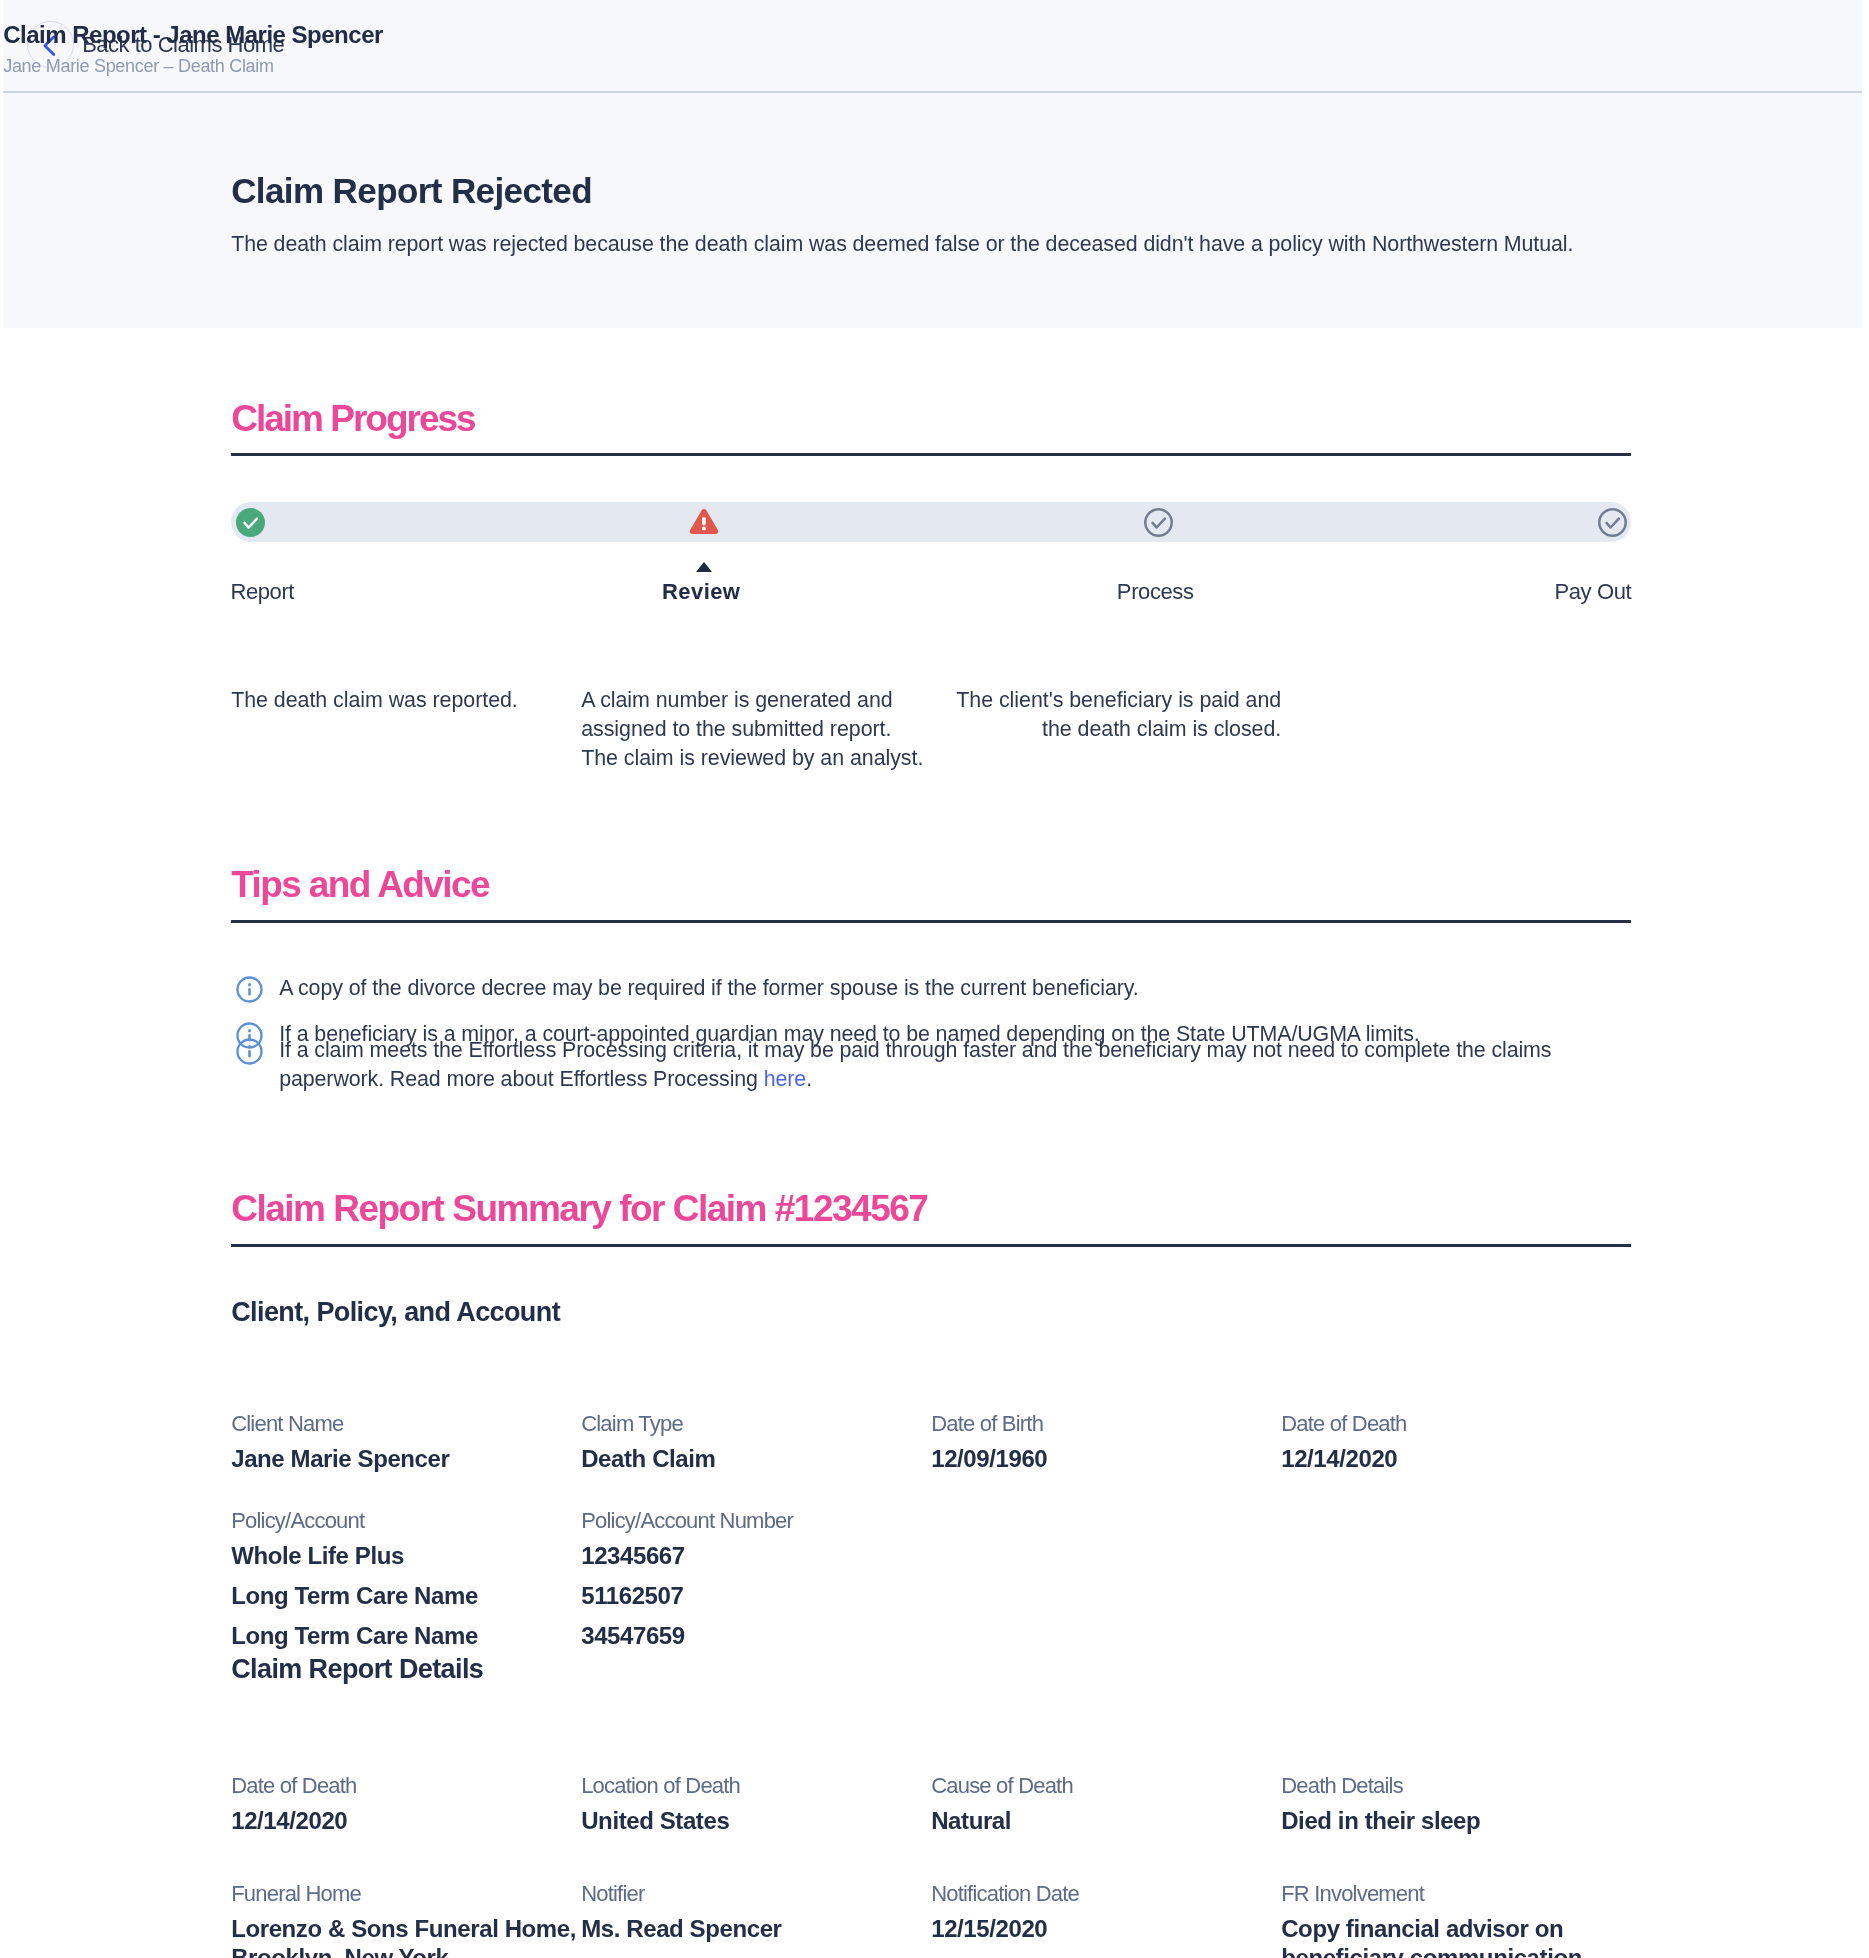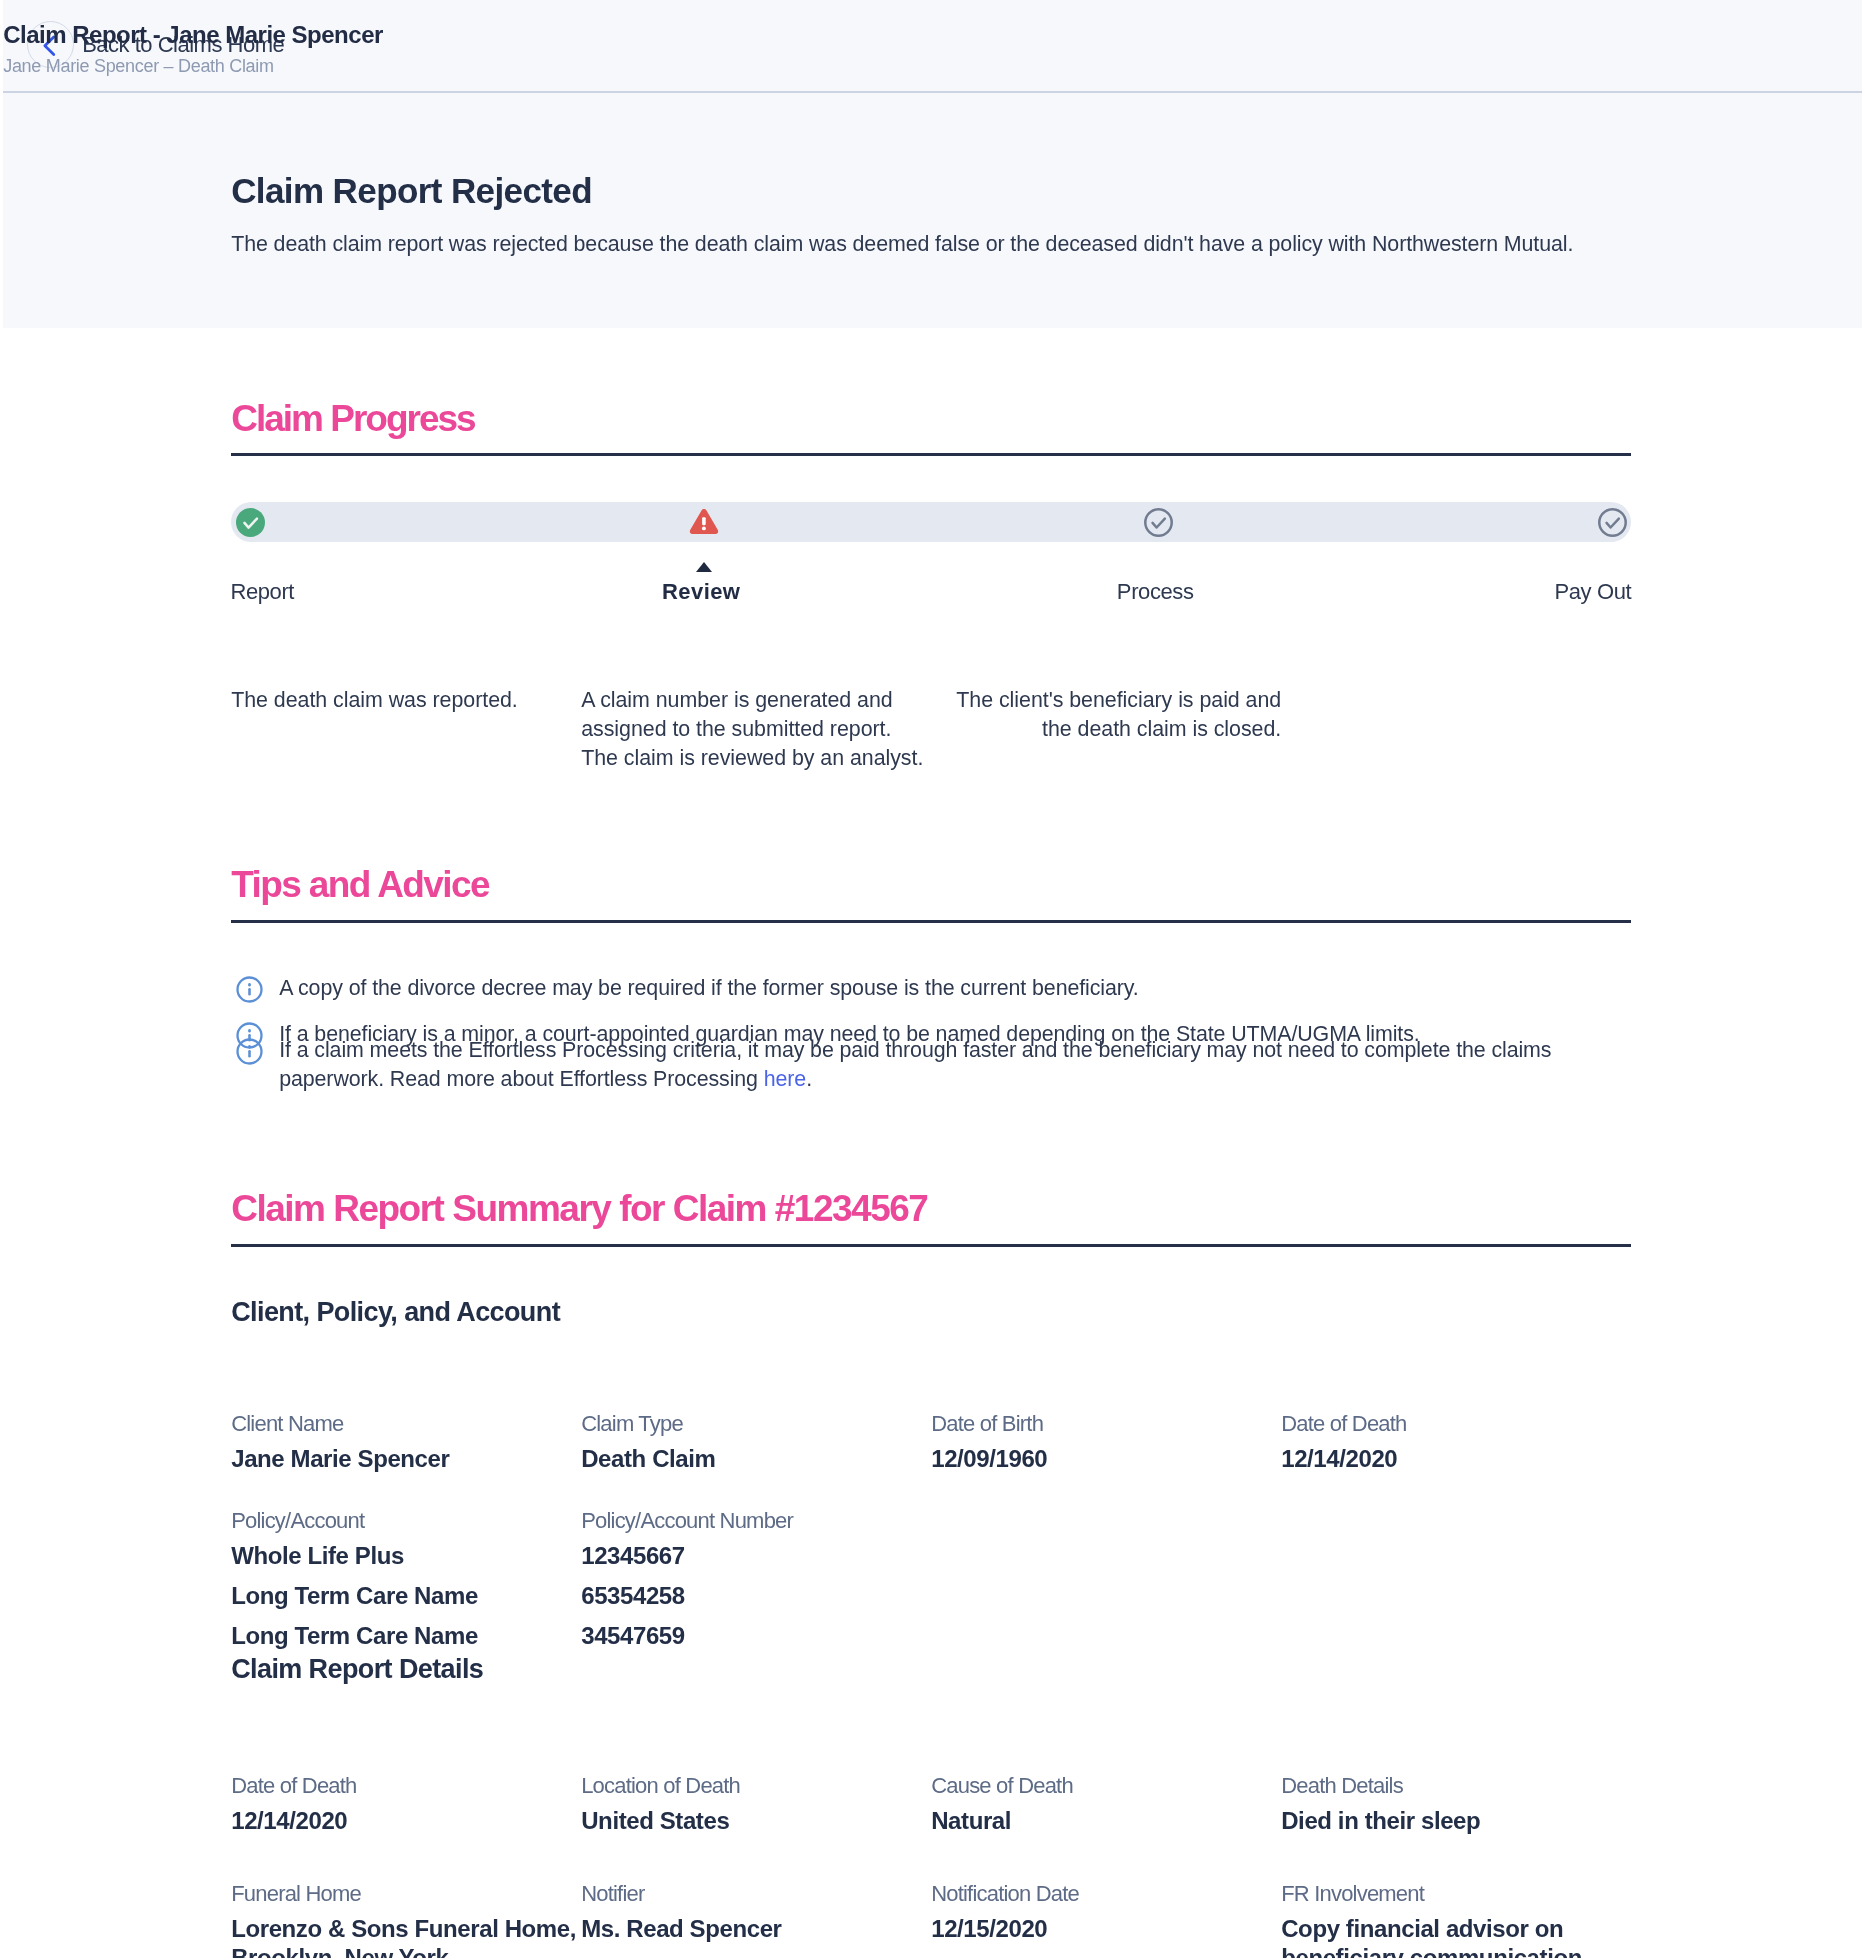--- a/index.html
+++ b/index.html
@@ -215,21 +215,21 @@
         <div class="fvalue">
           <div>Whole Life Plus</div>
           <div>Long Term Care Name</div>
           <div>Long Term Care Name</div>
         </div>
       </div>
       <div>
         <div class="flabel">Policy/Account Number</div>
         <div class="fvalue">
           <div>12345667</div>
-          <div>65354258</div>
+          <div>51162507</div>
           <div>34547659</div>
         </div>
       </div>
       <div></div>
       <div></div>
     </div>
   </div>
   <div class="blk" style="top:1656px">
     <span class="group-title">Claim Report Details</span>
   </div>

